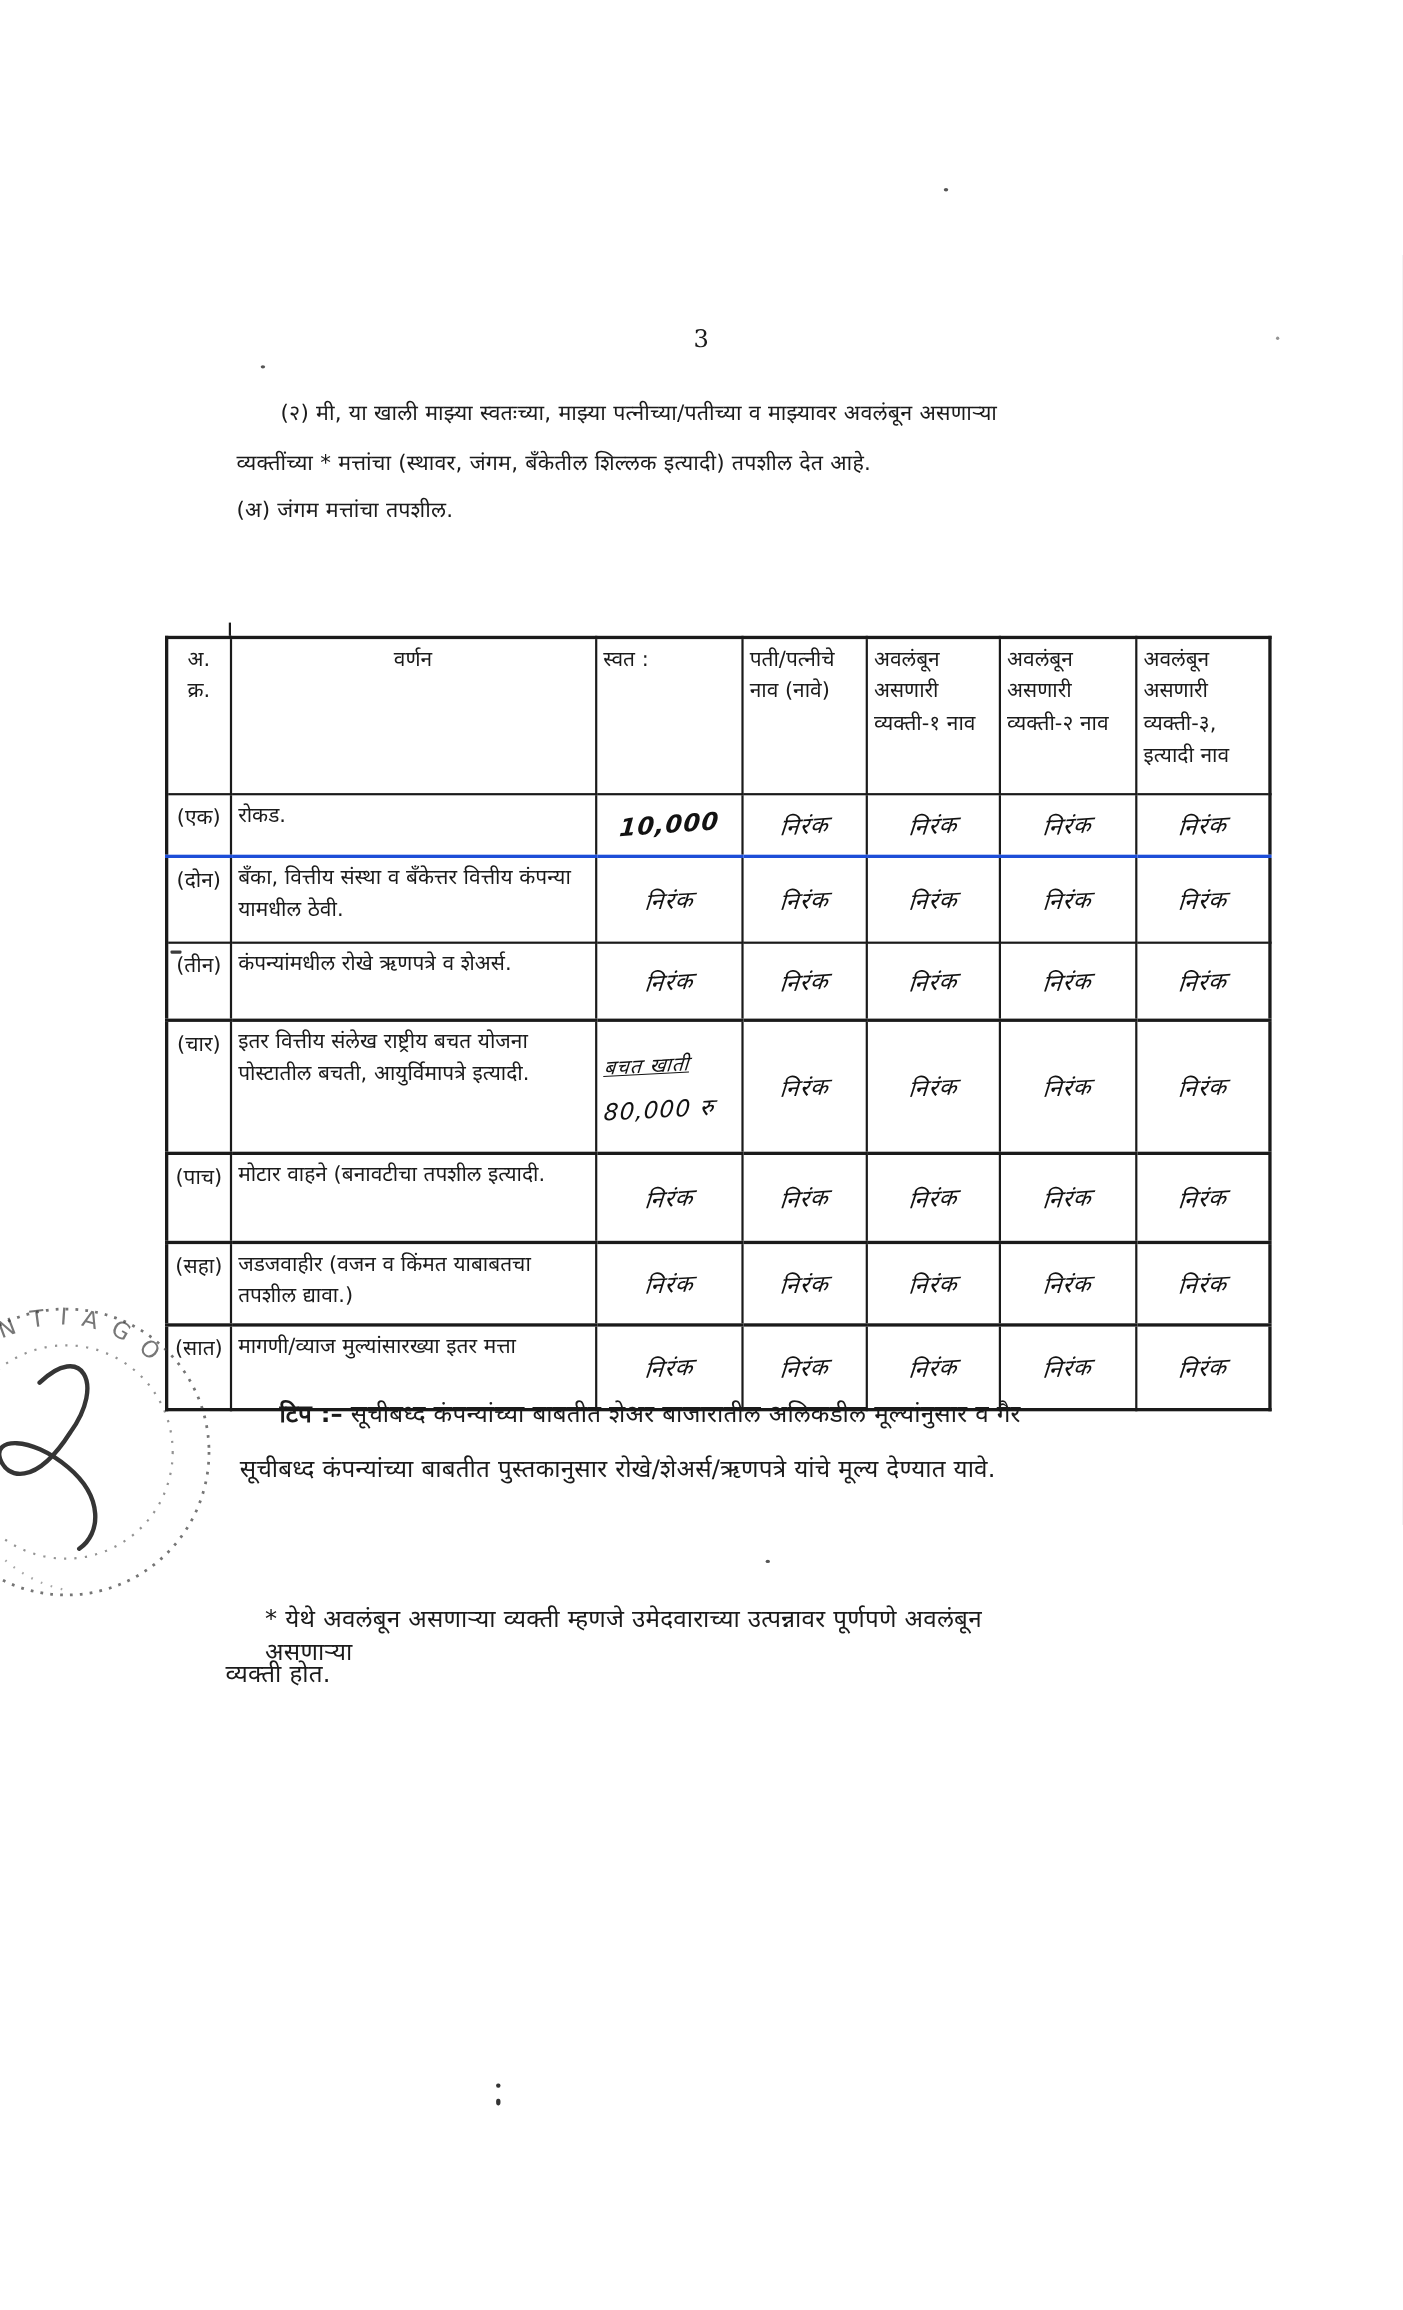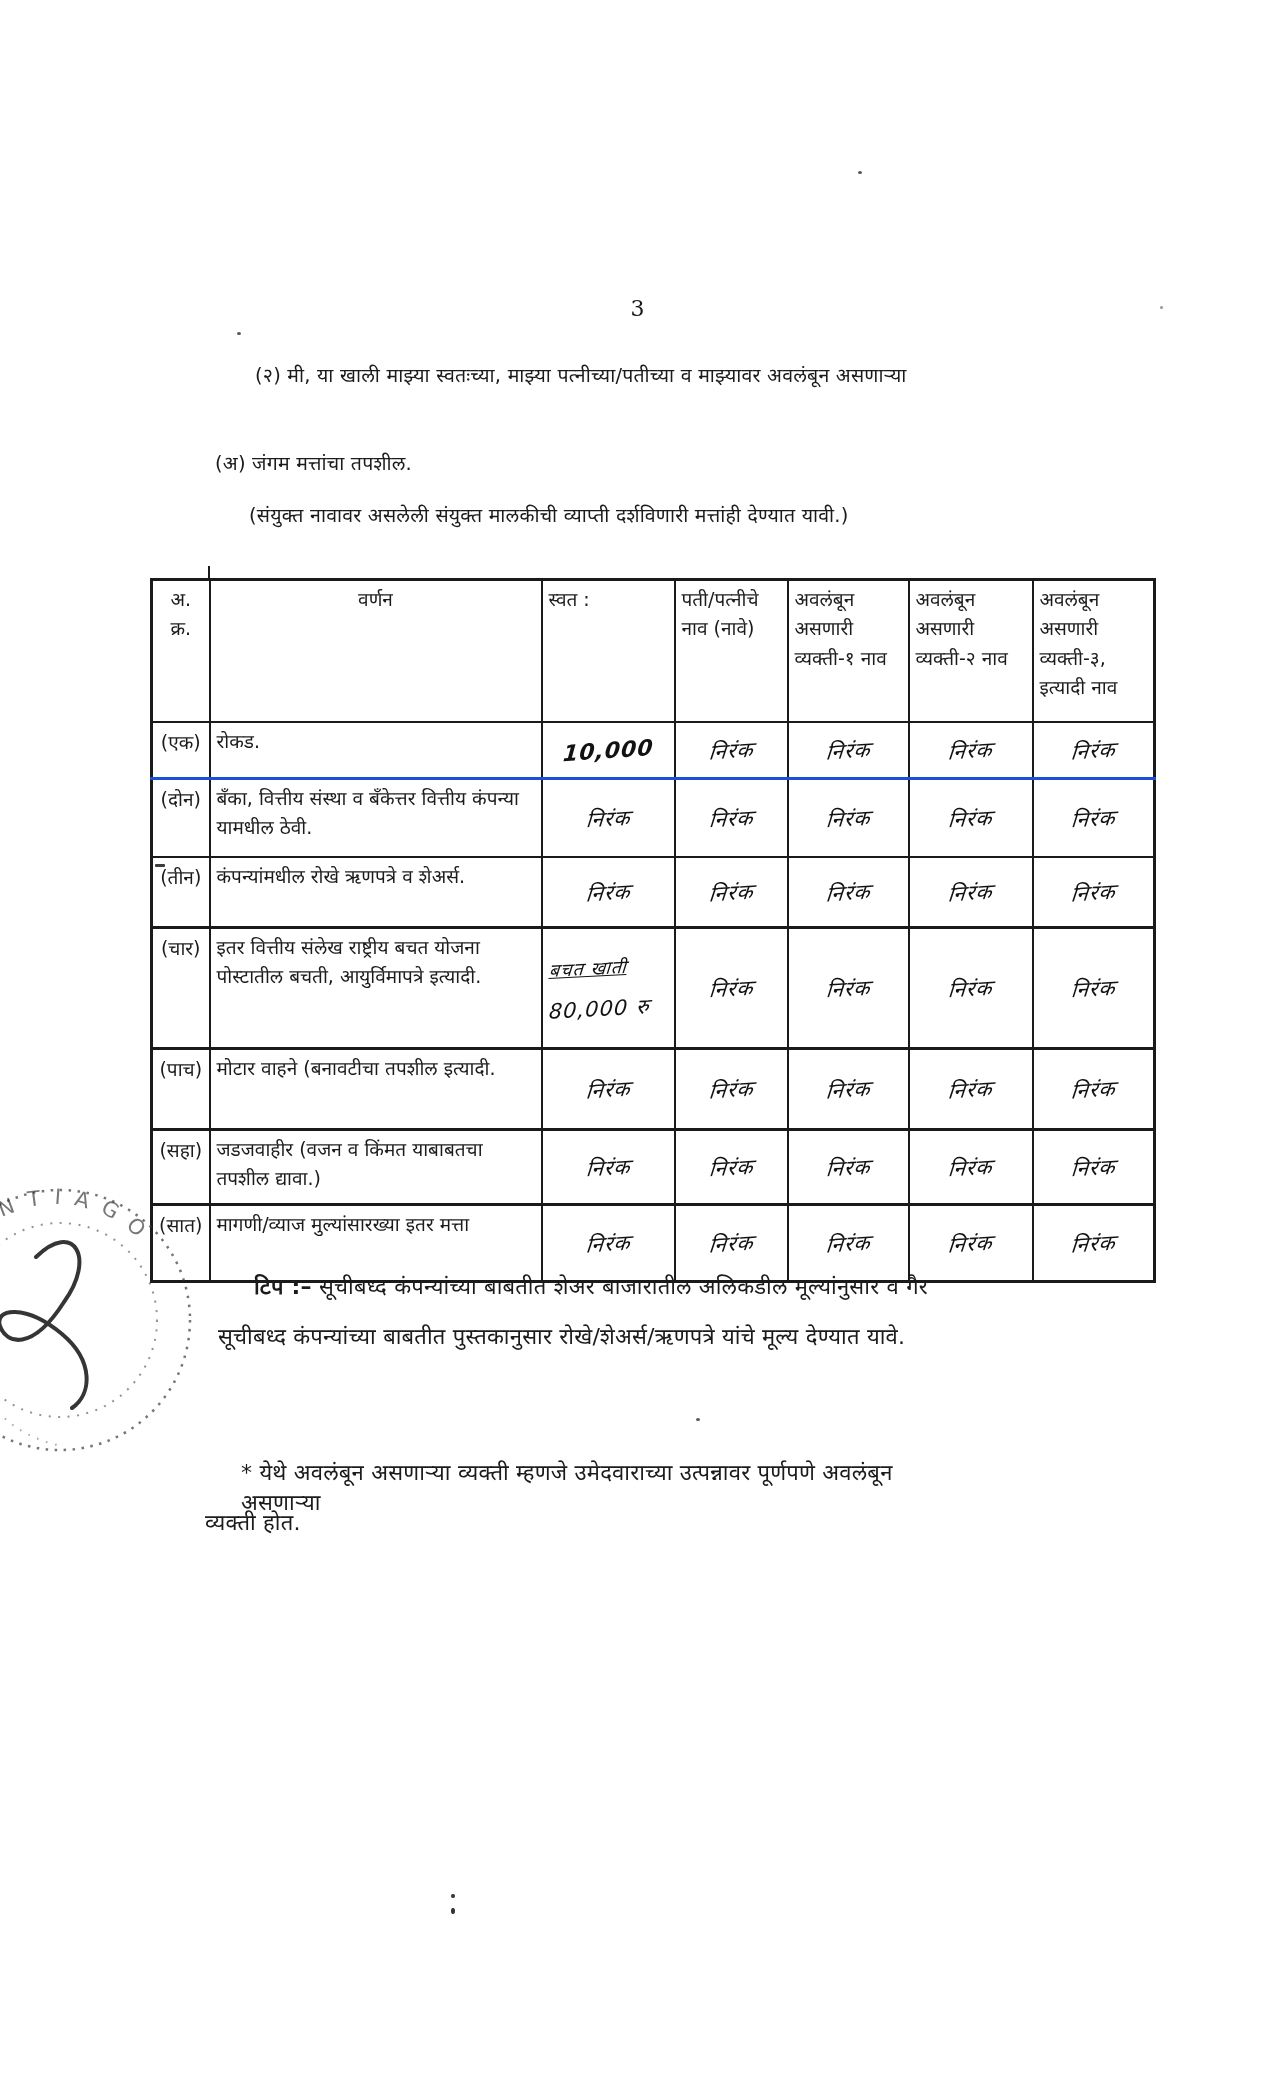--- a/index.html
+++ b/index.html
@@ -109,22 +109,22 @@
   }
 </style>
 </head>
 <body>
 
 <div class="page">
 
   <div class="page-number">3</div>
 
   <div class="intro-line il1">(२) मी, या खाली माझ्या स्वतःच्या, माझ्या पत्नीच्या/पतीच्या व माझ्यावर अवलंबून असणाऱ्या</div>
+  <div class="intro-line il2">व्यक्तींच्या * मत्तांचा (स्थावर, जंगम, बँकेतील शिल्लक इत्यादी) तपशील देत आहे.</div>
   <div class="intro-line il3">(अ) जंगम मत्तांचा तपशील.</div>
-  <div class="intro-line il4">(संयुक्त नावावर असलेली संयुक्त मालकीची व्याप्ती दर्शविणारी मत्तांही देण्यात यावी.)</div>
 
   <div class="artifact-vline"></div>
 
   <table class="assets">
     <colgroup>
       <col style="width:58px">
         <col style="width:332px">
         <col style="width:133px">
       <col style="width:113px">
         <col style="width:121px">

